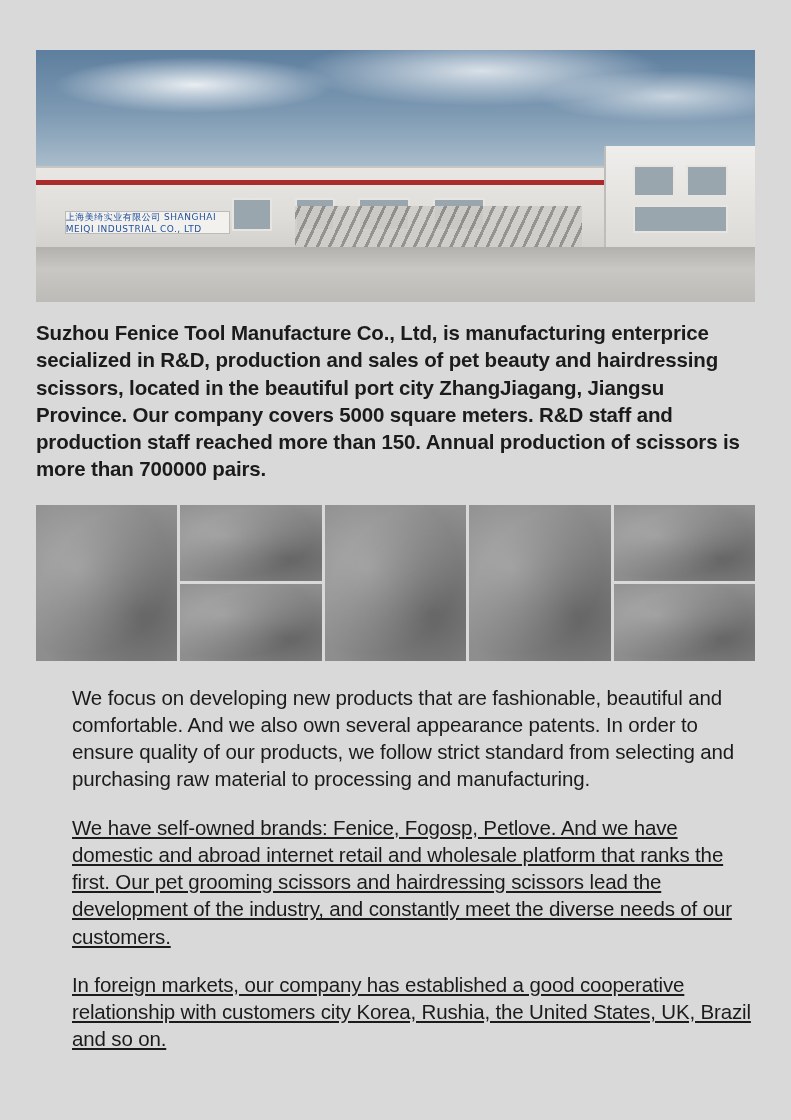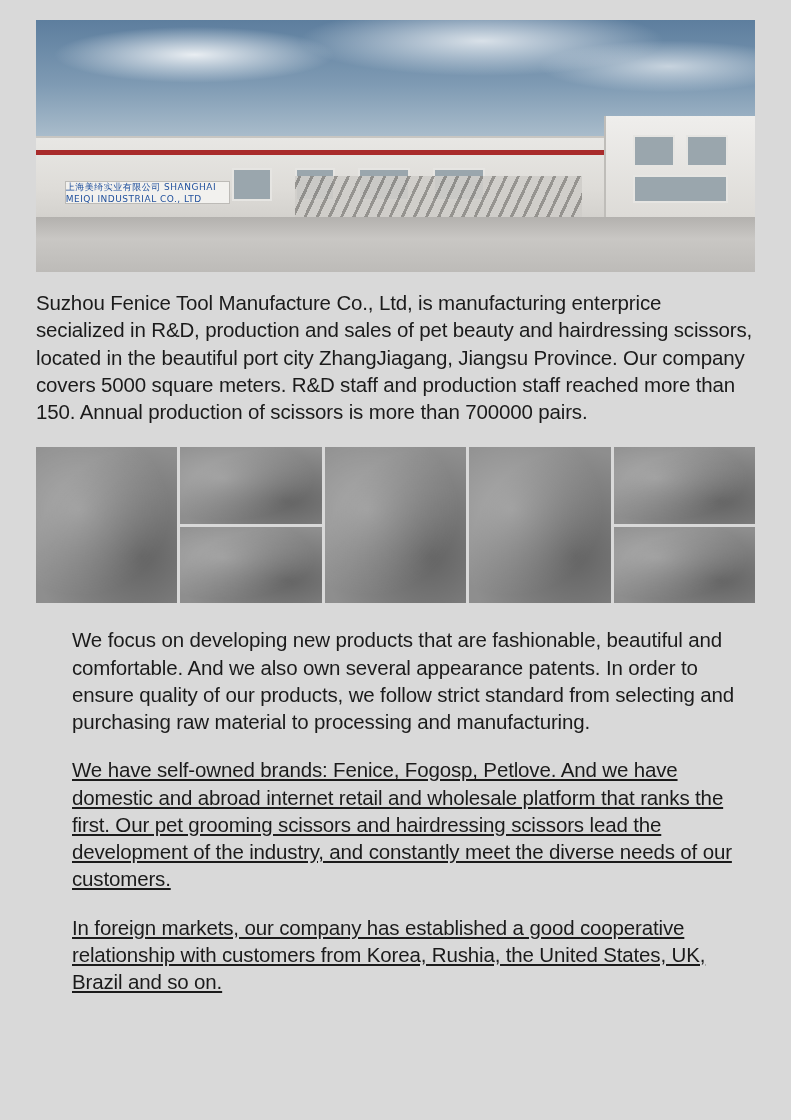--- a/index.html
+++ b/index.html
@@ -13,21 +13,21 @@
     width: 791px;
     height: 1120px;
     background: #d9d9d9;
     position: relative;
     overflow: hidden;
     padding: 0 36px;
   }
 
   
   .hero {
-    margin-top: 20px;
+    margin-top: 50px;
     width: 719px;
     height: 252px;
     position: relative;
     overflow: hidden;
     background: linear-gradient(#6f86a0 0%, #8ea4ba 35%, #b9c4cc 58%, #cfd2d3 70%, #b8b8b8 100%);
   }
   .hero .sky {
     position: absolute; left: 0; top: 0; width: 100%; height: 46%;
     background:
       radial-gradient(ellipse 200px 40px at 22% 30%, rgba(255,255,255,.85), rgba(255,255,255,0) 70%),
@@ -71,21 +71,21 @@
 
   
   .para {
     font-size: 20.5px;
     line-height: 1.33;
     color: #1b1b1b;
     letter-spacing: -0.15px;
     margin: 0;
   }
   .para + .para { margin-top: 21px; text-decoration: underline; }
-  #intro-text { margin-top: 17px; }
+  #intro-text { margin-top: 17px; font-weight: bold; }
 
   
   .strip {
     margin-top: 22px;
     width: 719px;
     height: 159px;
     display: grid;
     grid-template-columns: repeat(5, 1fr);
     grid-template-rows: 1fr 1fr;
     gap: 3px;
@@ -147,16 +147,16 @@
     <div class="cell c5"></div>
     <div class="cell c6"></div>
     <div class="cell c7"></div>
     <div class="cell c8"></div>
     <div class="cell c9"></div>
   </div>
 
   <div class="text-block">
     <p class="para">We focus on developing new products that are fashionable, beautiful and comfortable. And we also own several appearance patents. In order to ensure quality of our products, we follow strict standard from selecting and purchasing raw material to processing and manufacturing.</p>
     <p class="para">We have self-owned brands: Fenice, Fogosp, Petlove. And we have domestic and abroad internet retail and wholesale platform that ranks the first. Our pet grooming scissors and hairdressing scissors lead the development of the industry, and constantly meet the diverse needs of our customers.</p>
-    <p class="para">In foreign markets, our company has established a good cooperative relationship with customers from Korea, Rushia, the United States, UK, Brazil and so on.</p>
+    <p class="para">In foreign markets, our company has established a good cooperative relationship with customers city Korea, Rushia, the United States, UK, Brazil and so on.</p>
   </div>
 
 </div>
 
 </body></html>

